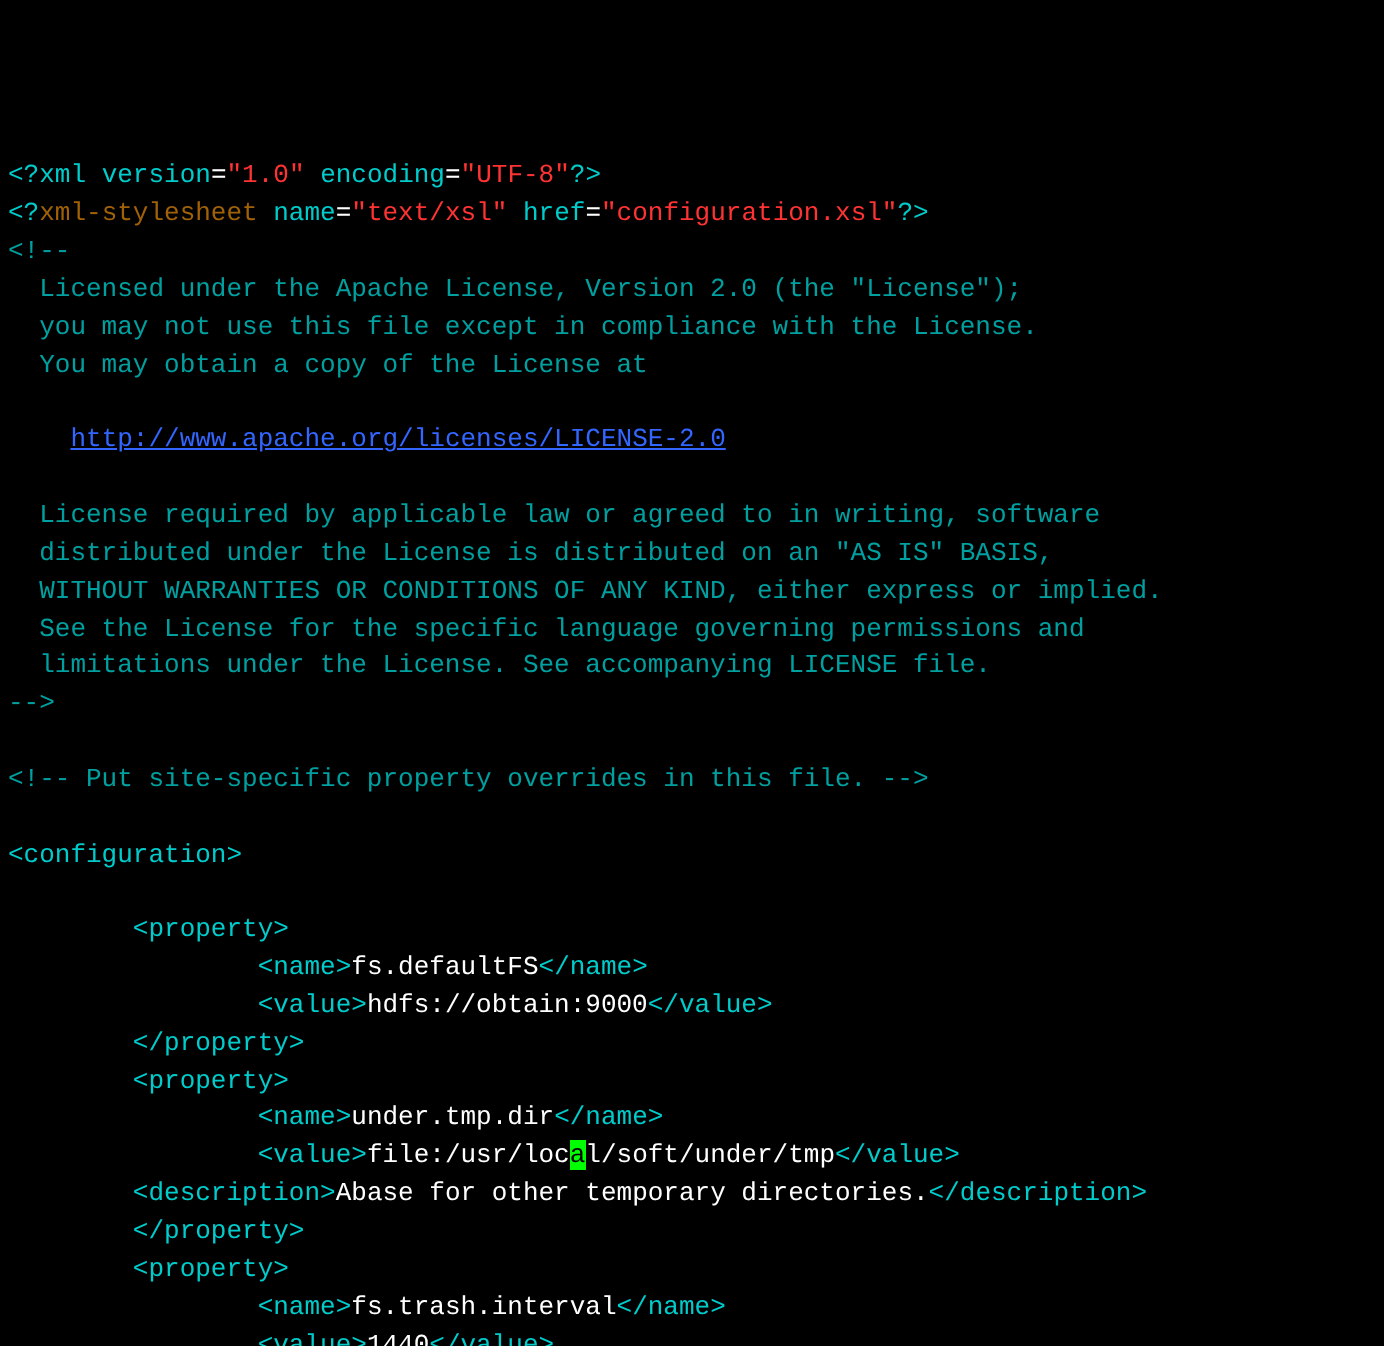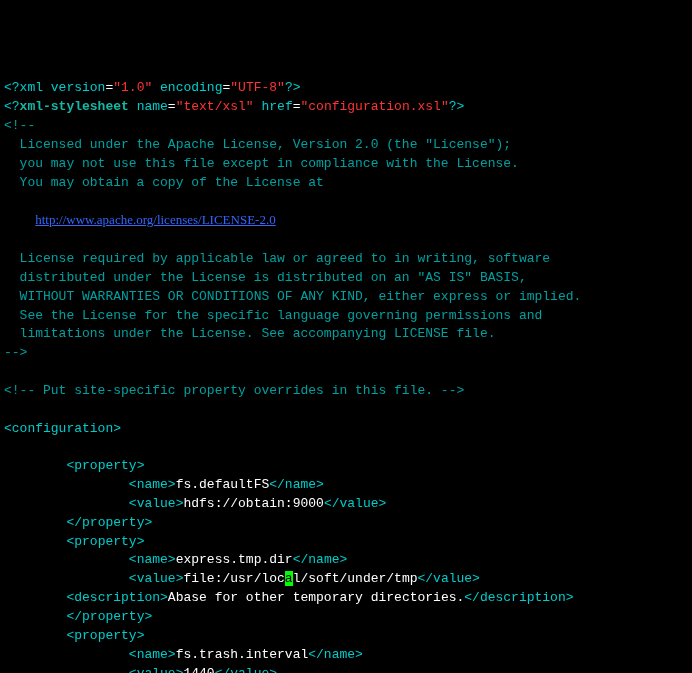--- a/index.html
+++ b/index.html
@@ -11,24 +11,24 @@
     line-height: 1.45;
     color: #aaaaaa;
     white-space: pre;
     width: 692px;
     height: 673px;
     box-sizing: border-box;
     overflow: hidden;
   }
   .cyan { color: #00cccc; }
   .red { color: #ff3333; }
-  .magenta { color: #14b8a6; font-weight: bold; }
+  .magenta { color: #a16207; }
   .teal { color: #00a0a0; }
   .white { color: #ffffff; }
-  .link { color: #3366ff; text-decoration: underline; font-family: Liberation Serif, serif; }
+  .link { color: #3366ff; text-decoration: underline; }
   .cursor { background: #00ff00; color: #000000; }
 </style>
 </head>
 <body>
 
 
 
 <div><span class="cyan">&lt;?</span><span class="cyan">xml</span><span class="cyan"> version</span><span class="white">=</span><span class="red">"1.0"</span><span class="cyan"> encoding</span><span class="white">=</span><span class="red">"UTF-8"</span><span class="cyan">?&gt;</span>
 <span class="cyan">&lt;?</span><span class="magenta">xml-stylesheet</span><span class="cyan"> name</span><span class="white">=</span><span class="red">"text/xsl"</span><span class="cyan"> href</span><span class="white">=</span><span class="red">"configuration.xsl"</span><span class="cyan">?&gt;</span>
 <span class="teal">&lt;!--</span>
@@ -47,21 +47,21 @@
 
 <span class="teal">&lt;!-- Put site-specific property overrides in this file. --&gt;</span>
 
 <span class="cyan">&lt;configuration&gt;</span>
 
 <span>        </span><span class="cyan">&lt;property&gt;</span>
 <span>                </span><span class="cyan">&lt;name&gt;</span><span class="white">fs.defaultFS</span><span class="cyan">&lt;/name&gt;</span>
 <span>                </span><span class="cyan">&lt;value&gt;</span><span class="white">hdfs://obtain:9000</span><span class="cyan">&lt;/value&gt;</span>
 <span>        </span><span class="cyan">&lt;/property&gt;</span>
 <span>        </span><span class="cyan">&lt;property&gt;</span>
-<span>                </span><span class="cyan">&lt;name&gt;</span><span class="white">express.tmp.dir</span><span class="cyan">&lt;/name&gt;</span>
+<span>                </span><span class="cyan">&lt;name&gt;</span><span class="white">under.tmp.dir</span><span class="cyan">&lt;/name&gt;</span>
 <span>                </span><span class="cyan">&lt;value&gt;</span><span class="white">file:/usr/loc</span><span class="cursor">a</span><span class="white">l/soft/under/tmp</span><span class="cyan">&lt;/value&gt;</span>
 <span>        </span><span class="cyan">&lt;description&gt;</span><span class="white">Abase for other temporary directories.</span><span class="cyan">&lt;/description&gt;</span>
 <span>        </span><span class="cyan">&lt;/property&gt;</span>
 <span>        </span><span class="cyan">&lt;property&gt;</span>
 <span>                </span><span class="cyan">&lt;name&gt;</span><span class="white">fs.trash.interval</span><span class="cyan">&lt;/name&gt;</span>
 <span>                </span><span class="cyan">&lt;value&gt;</span><span class="white">1440</span><span class="cyan">&lt;/value&gt;</span>
 
 
 </div>
 

